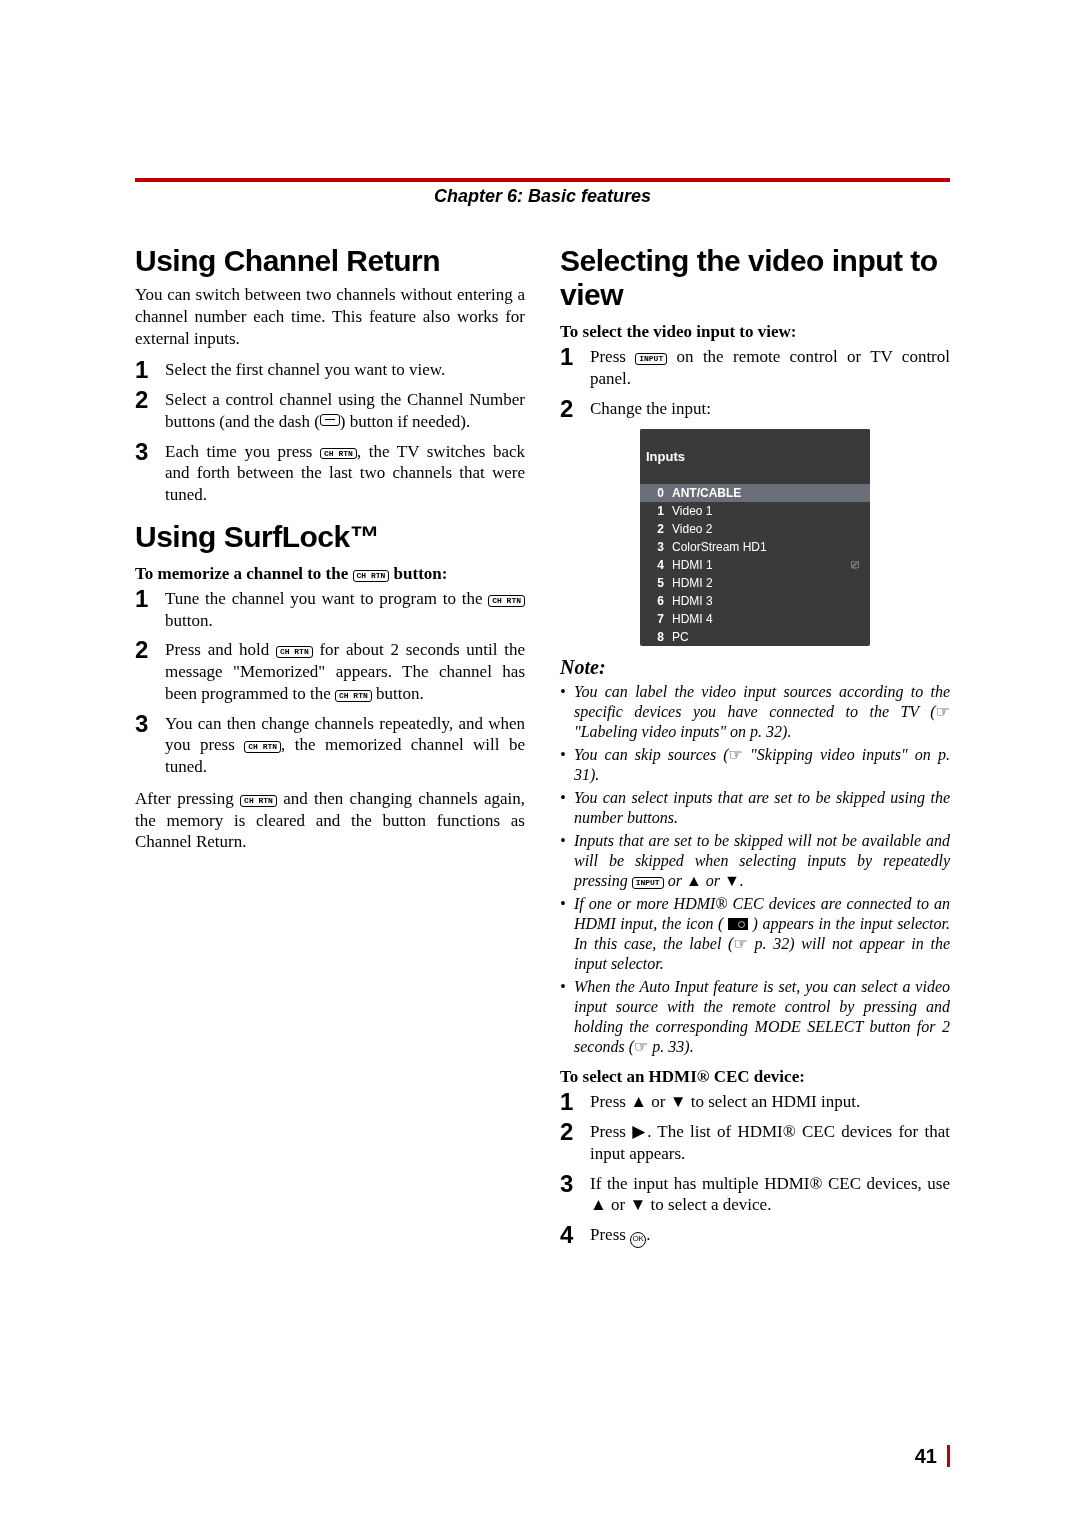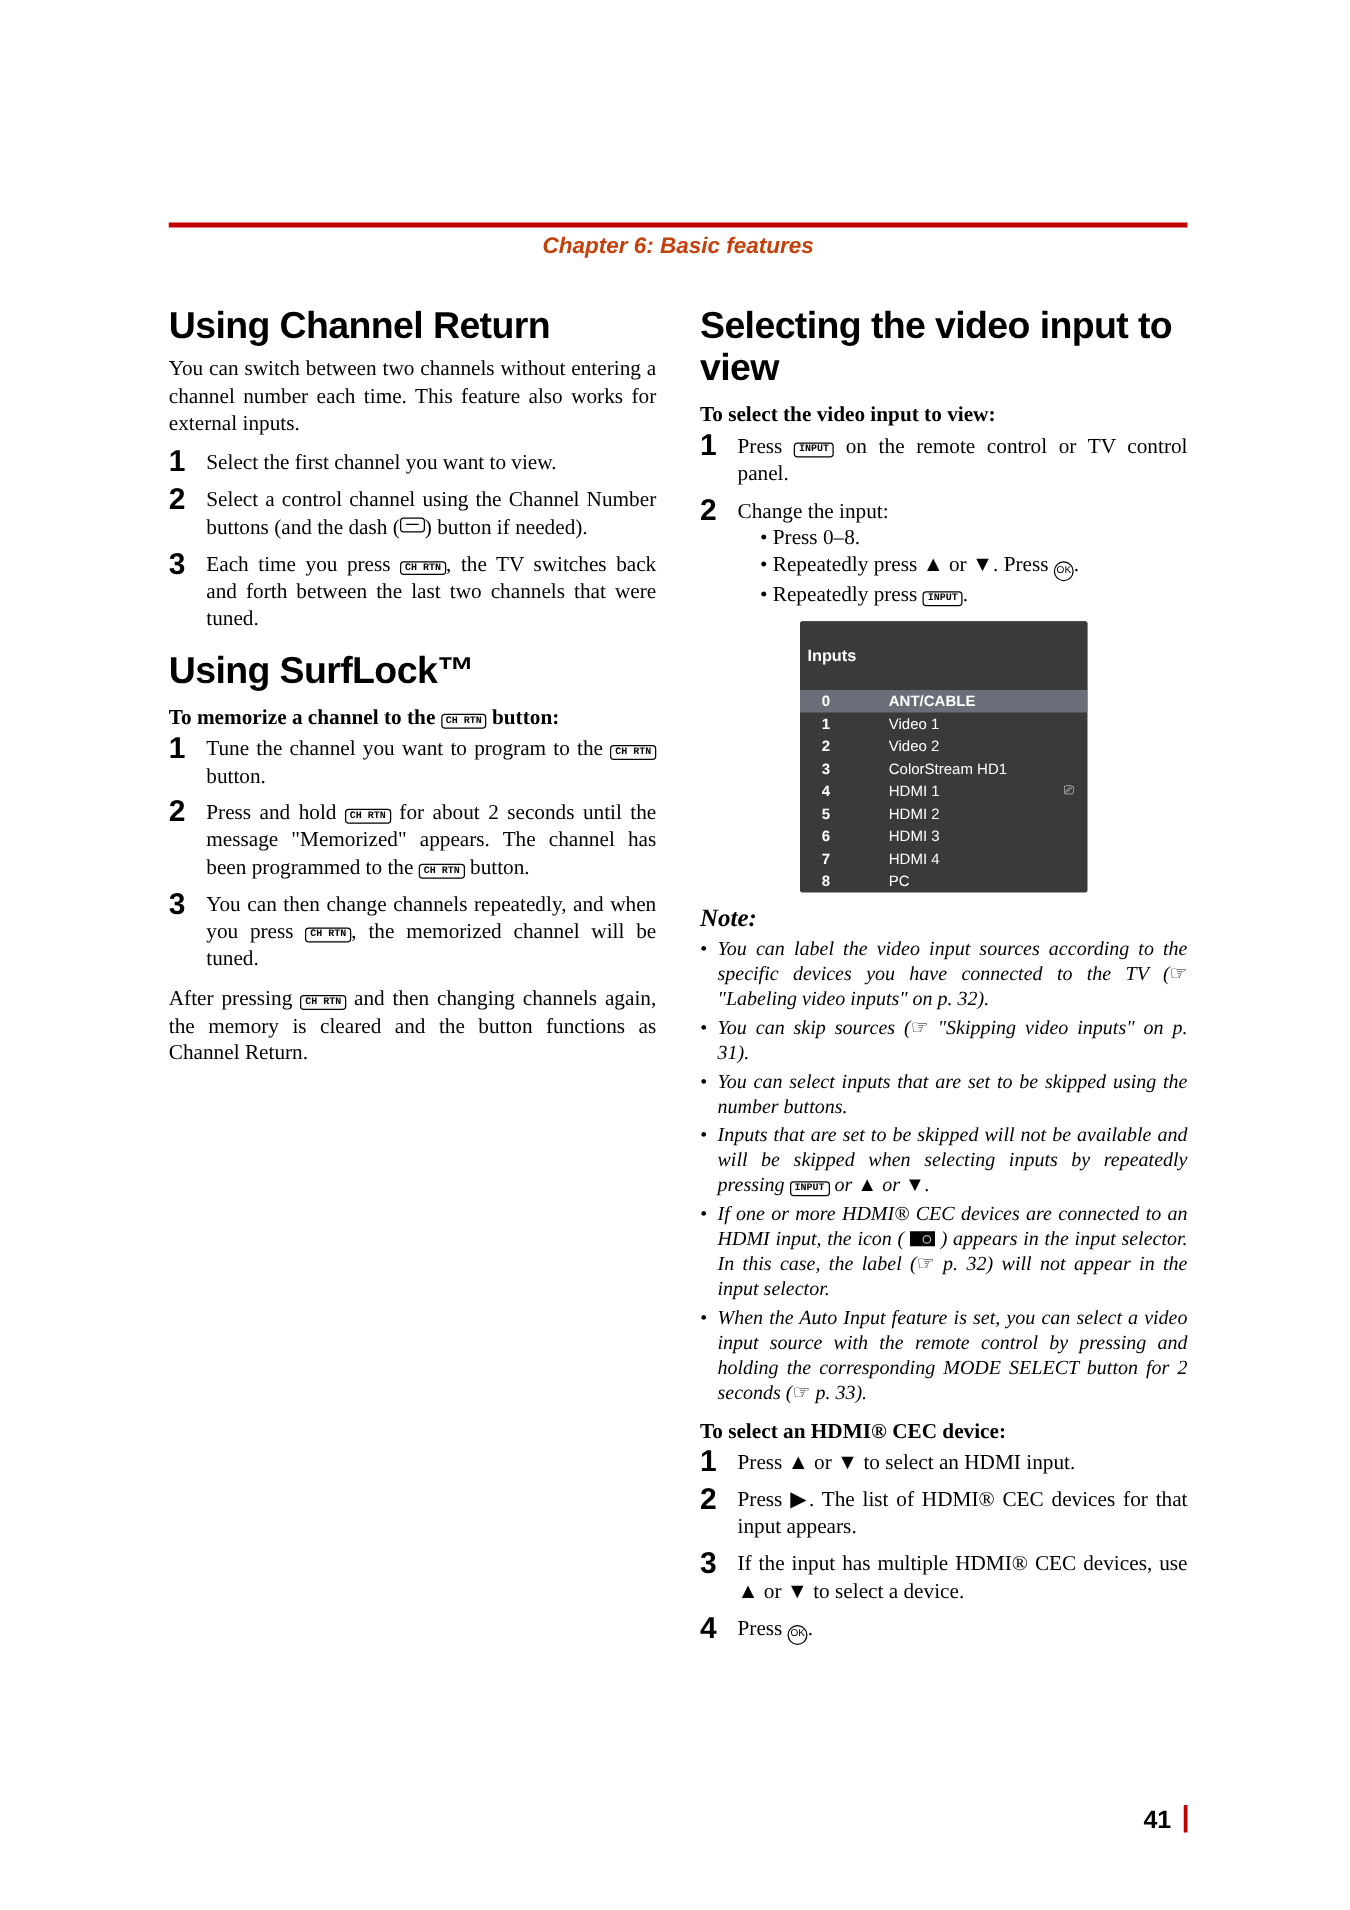--- a/index.html
+++ b/index.html
@@ -22,21 +22,21 @@
     left: 135px;
     right: 130px;
     border-top: 4px solid #c00000;
     text-align: center;
     padding-top: 4px;
   }
   .chapter-title {
     font-style: italic;
     font-weight: bold;
     font-family: Arial, sans-serif;
-    color: #c2410c;
+    color: #000000;
     font-size: 18px;
   }
   .cols {
     display: flex;
     gap: 35px;
     margin-top: 50px;
   }
   .col {
     flex: 1;
     min-width: 0;
@@ -201,21 +201,20 @@
     background: #6a6e78;
     font-weight: bold;
   }
   .inputs-row .num{
     width:10px;
     text-align:right;
     font-weight:bold;
   }
   .inputs-row .lab{
     flex:1;
-    margin-left:39px;
   }
   .inputs-row .ico{
     width:14px;text-align:center;
     font-size:10px;color:#ddd;
   }
   .page-num {
     position: absolute;
     bottom: 60px;
     right: 130px;
     font-family: Arial, sans-serif;
@@ -282,25 +281,20 @@
       <h1 class="section-title big">Selecting the video input to view</h1>
 
       <p class="bold-lead">To select the video input to view:</p>
 
       <ol class="steps">
         <li>
           <span>Press </span><span class="btn-label">INPUT</span><span> on the remote control or TV control panel.</span>
         </li>
         <li>
           <span>Change the input:</span>
-          <div class="sub-bullets">
-            <div class="sub-bullet">• Press 0–8.</div>
-            <div class="sub-bullet"><span>• Repeatedly press ▲ or ▼. Press </span><span class="btn-ok">OK</span><span>.</span></div>
-            <div class="sub-bullet"><span>• Repeatedly press </span><span class="btn-label">INPUT</span><span>.</span></div>
-          </div>
         </li>
       </ol>
 
       <div class="inputs-panel">
         <div class="inputs-title">Inputs</div>
         <div id="inputs-rows">
             <div class="inputs-row sel">
               <span class="num">0</span>
               <span class="lab">ANT/CABLE</span>
               <span class="ico"></span>

